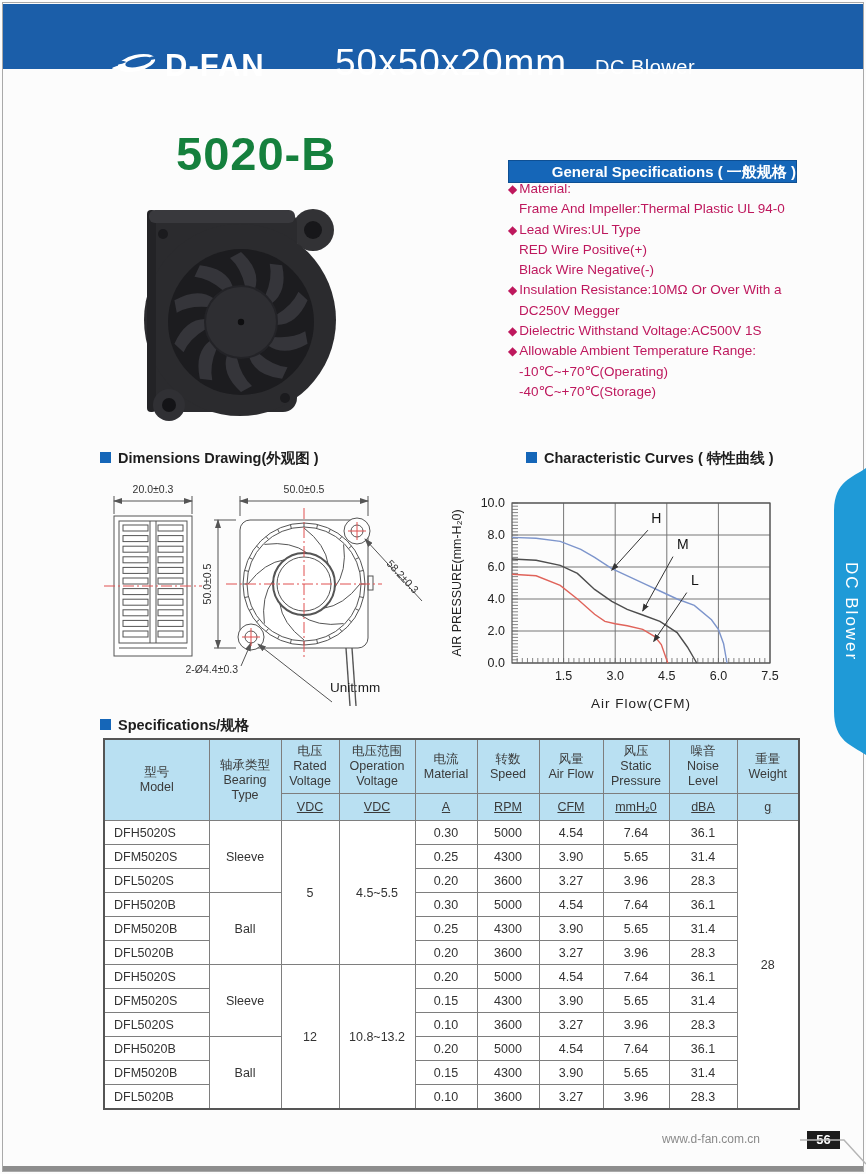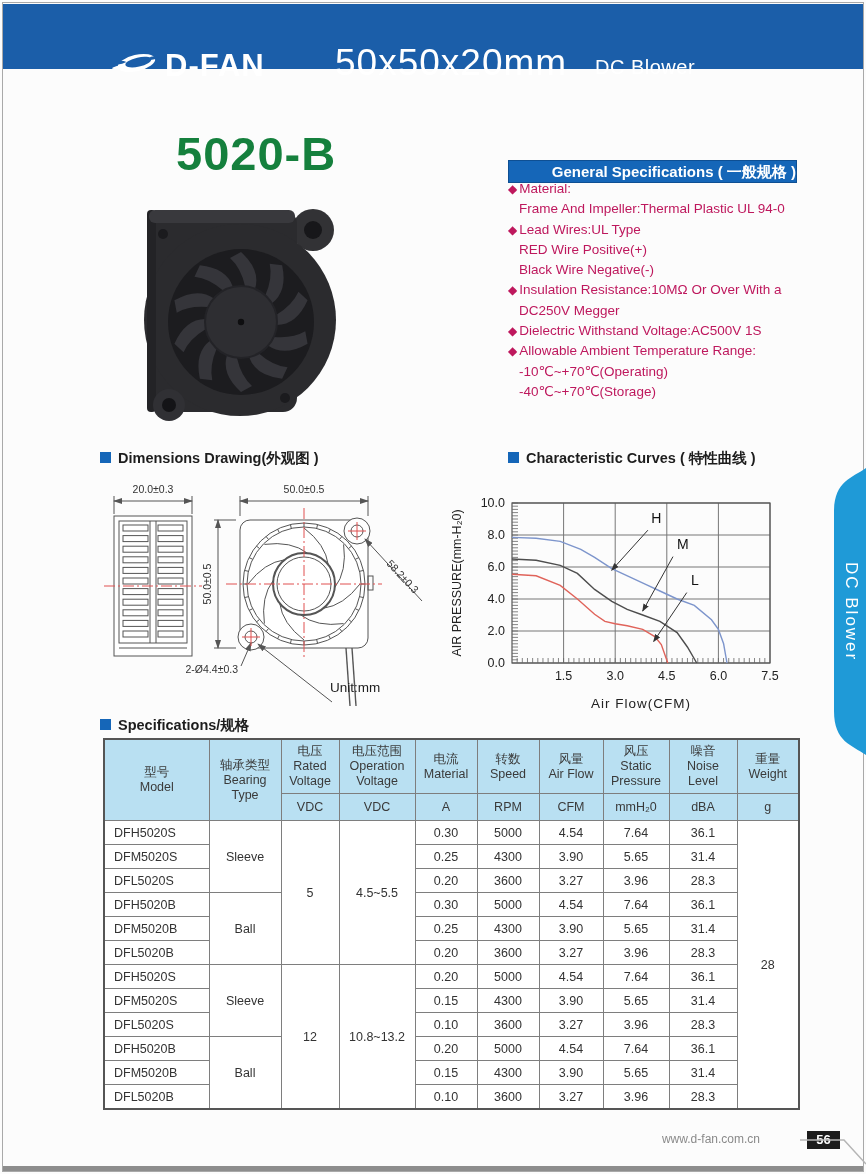--- a/index.html
+++ b/index.html
@@ -44,21 +44,21 @@
   
   .dims-svg{position:absolute;left:100px;top:480px;}
   .chart-svg{position:absolute;left:448px;top:486px;}
 
   
   .spec-table{position:absolute;left:103px;top:738px;}
   table{border-collapse:collapse;table-layout:fixed;width:695px;border:2px solid #555;}
   th,td{border:1px solid #7e7e7e;font-size:12.5px;color:#333;text-align:center;padding:0;font-weight:400;}
   thead th{background:#b9e0f2;color:#3a3a3a;}
   thead .lbl{padding:3px 1px;line-height:15px;}
-  thead .units th{height:26px;}
+  thead .units th{height:26px;text-decoration:underline;}
   tbody td{height:23px;background:#fff;}
   tbody td.model{text-align:left;padding-left:9px;}
 
   
   .footer-site{position:absolute;left:600px;top:1132px;width:160px;text-align:right;font-size:12px;color:#8a8a8a;}
   .page-num{position:absolute;left:768px;top:1131px;width:33px;height:18px;background:#1c1c1c;color:#fff;
             font-size:13px;font-weight:bold;text-align:center;line-height:18px;margin-left:39px;}
   .footer-line{position:absolute;left:800px;top:1130px;}
 </style>
 </head>
@@ -121,21 +121,21 @@
       <div class="gs-line cont"><span>DC250V Megger</span></div>
       <div class="gs-line"><span class="dia">◆</span><span>Dielectric Withstand Voltage:AC500V 1S</span></div>
       <div class="gs-line"><span class="dia">◆</span><span>Allowable Ambient Temperature Range:</span></div>
       <div class="gs-line cont"><span>-10℃~+70℃(Operating)</span></div>
       <div class="gs-line cont"><span>-40℃~+70℃(Storage)</span></div>
     </div>
 
   <div class="sec-title" style="left:100px;top:449px;">
     <span class="sq"></span><span>Dimensions Drawing(外观图 )</span>
   </div>
-  <div class="sec-title" style="left:508px;top:449px;">
+  <div class="sec-title" style="left:526px;top:449px;">
     <span class="sq"></span><span>Characteristic Curves ( 特性曲线 )</span>
   </div>
 
   <svg class="dims-svg" width="380" height="235" viewBox="0 0 380 235">
     <defs>
       <marker id="arrE" markerWidth="9" markerHeight="6" refX="8" refY="3" orient="auto" markerUnits="userSpaceOnUse">
         <path d="M0,0 L9,3 L0,6 Z" fill="#555"></path>
       </marker>
       <marker id="arrS" markerWidth="9" markerHeight="6" refX="8" refY="3" orient="auto-start-reverse" markerUnits="userSpaceOnUse">
         <path d="M0,0 L9,3 L0,6 Z" fill="#555"></path>

